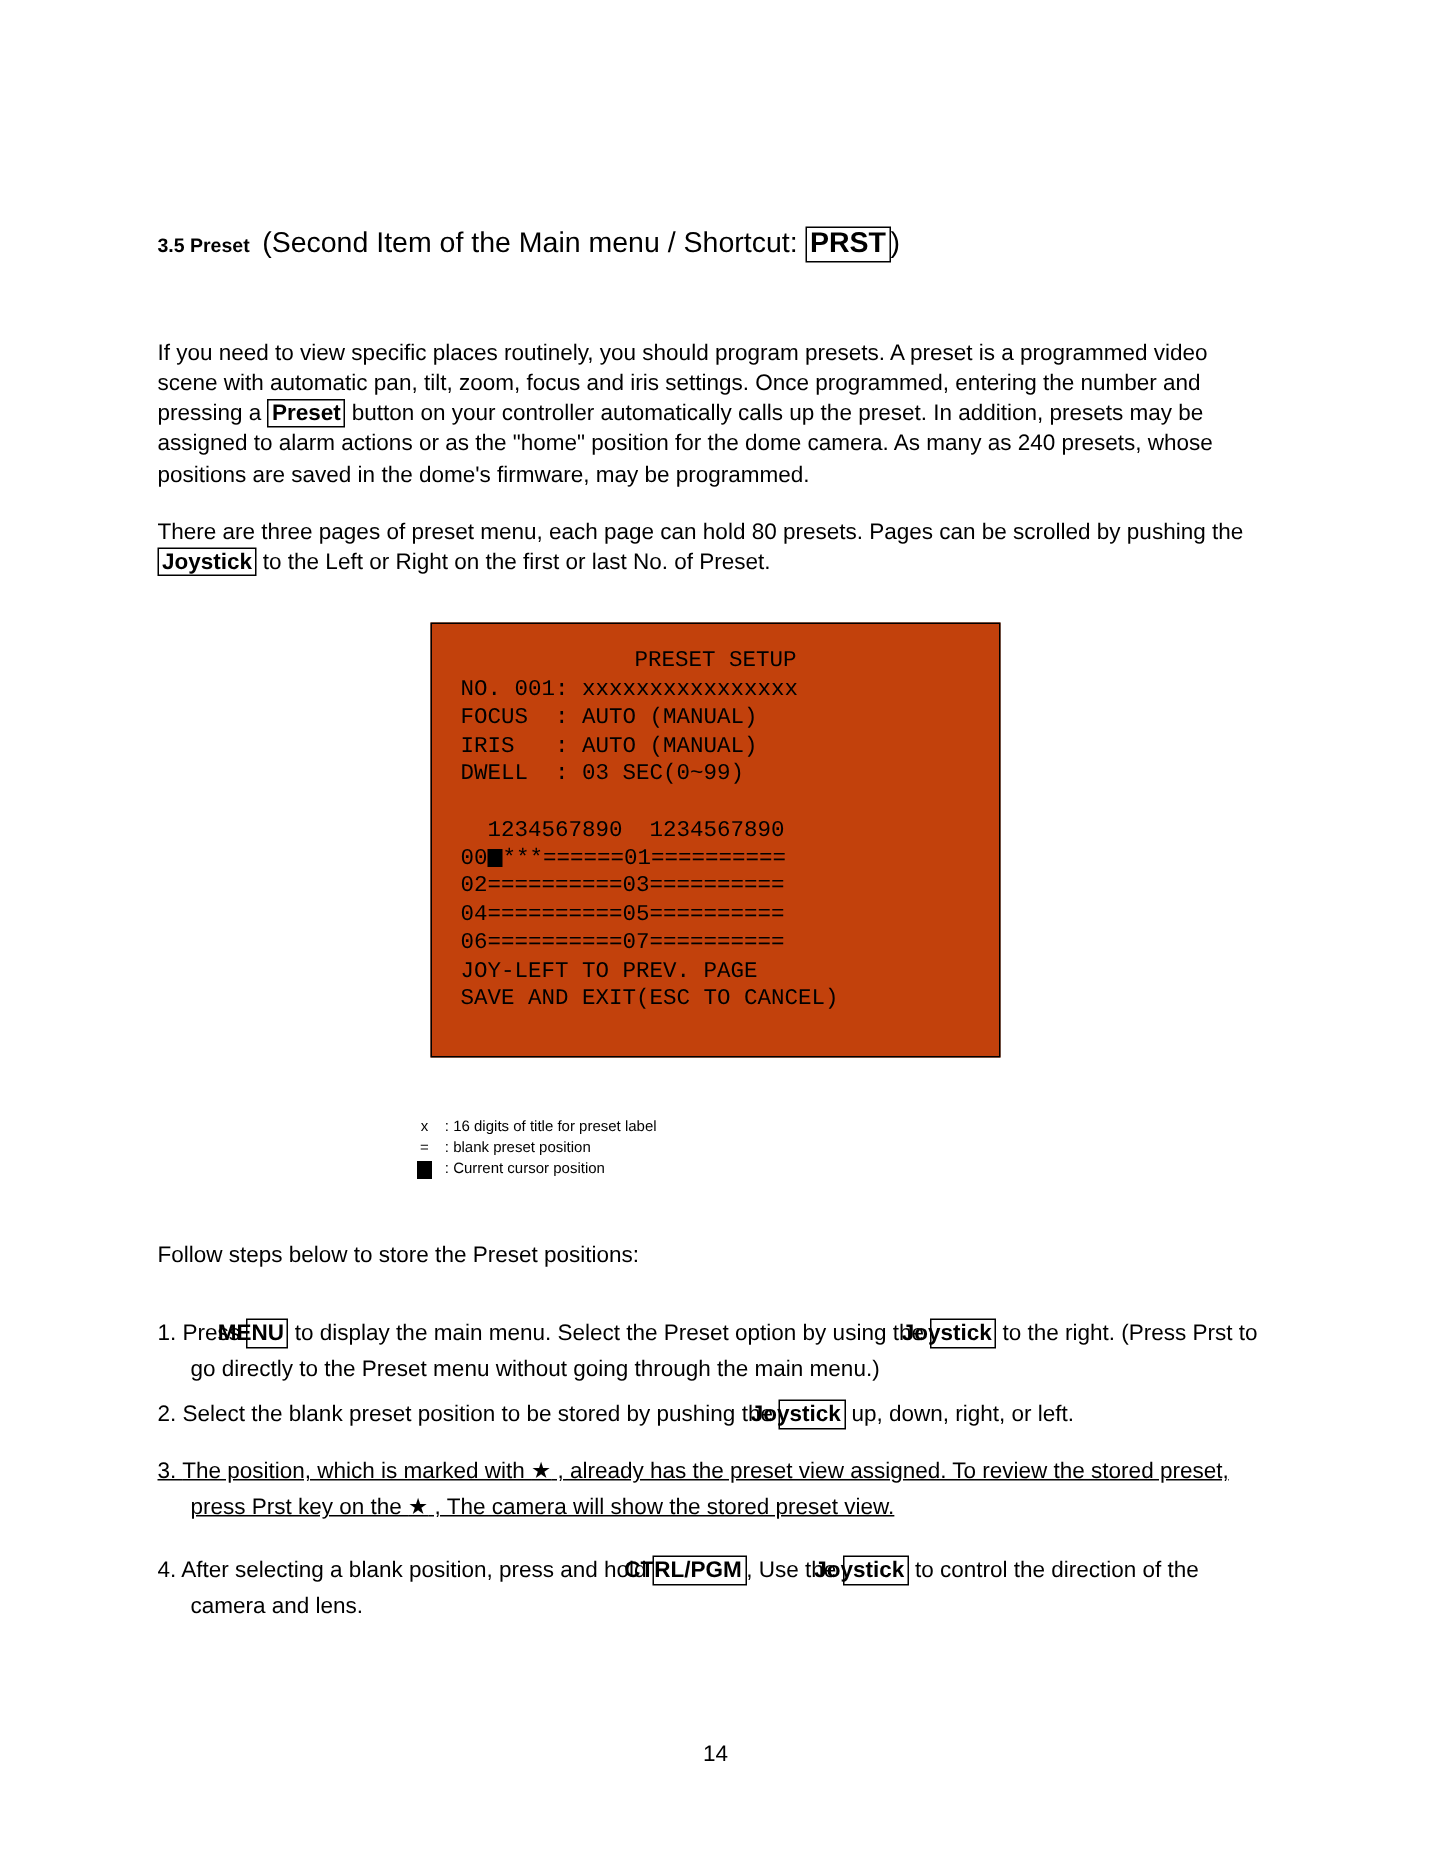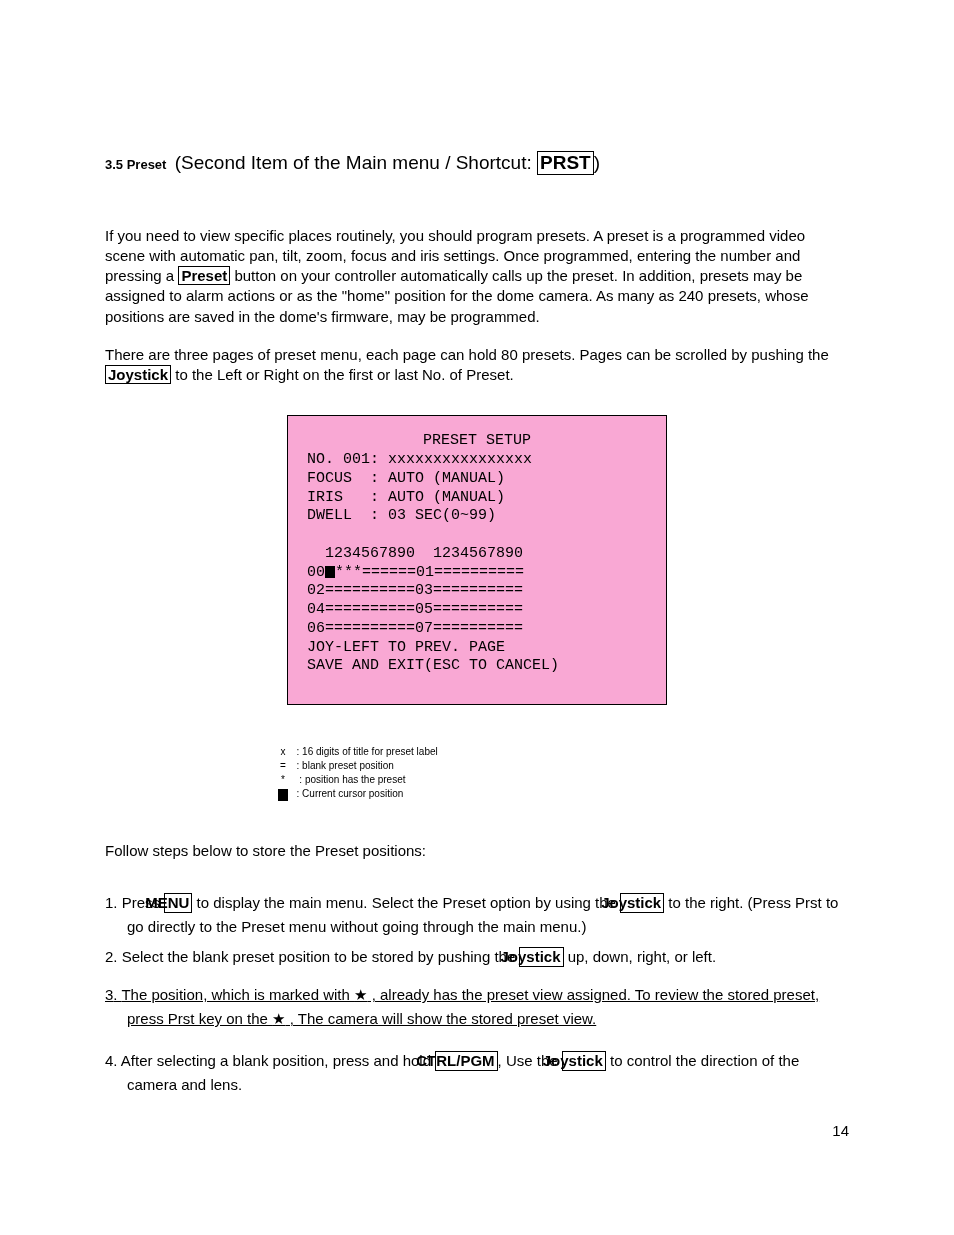--- a/index.html
+++ b/index.html
@@ -31,21 +31,21 @@
     padding: 0 2px;
     font-weight: bold;
     display: inline-block;
     line-height: 1.15;
   }
   .para {
     margin-bottom: 18px;
   }
   .osd {
     border: 1px solid #000;
-    background: #f9a8d4;
+    background: #c2410c;
     font-family: "Courier New", Courier, monospace;
     font-size: 15px;
     white-space: pre;
     width: 380px;
     margin: 30px auto 40px auto;
     padding: 16px 10px 28px 10px;
     line-height: 1.25;
     box-sizing: border-box;
   }
   .osd-title { text-align: center; }
@@ -69,22 +69,22 @@
     text-indent: -22px;
     line-height: 1.6;
   }
   ol.steps > li::before {
     content: counter(step) ". ";
   }
   ol.steps > li.gap { margin-top: 14px; text-decoration: underline; }
   ol.steps > li.gap-inner { margin-bottom: 18px; }
   .star { font-size: 15px; }
   .pagenum {
-    text-align: right;
-    margin-top: 24px;
+    text-align: center;
+    margin-top: 77px;
     font-size: 15px;
   }
 </style>
 </head>
 <body>
 
 <div class="page">
 
   <div class="section-heading">
     <span class="section-number">3.5 Preset</span>&nbsp;
@@ -110,21 +110,20 @@
 <span> 00</span><span class="block-sym"></span><span>***======01==========</span>
 <span> 02==========03==========</span>
 <span> 04==========05==========</span>
 <span> 06==========07==========</span>
 <span> JOY-LEFT TO PREV. PAGE</span>
 <span> SAVE AND EXIT(ESC TO CANCEL)</span></div>
 
   <div class="legend">
     <div class="legend-row"><span class="legend-sym">x</span>&nbsp;&nbsp;<span>: 16 digits of title for preset label</span></div>
     <div class="legend-row"><span class="legend-sym">=</span>&nbsp;&nbsp;<span>: blank preset position</span></div>
-    <div class="legend-row"><span class="legend-sym">*</span>&nbsp;&nbsp;&nbsp;<span>: position has the preset</span></div>
     <div class="legend-row"><span class="legend-sym"><span class="block-sym"></span></span>&nbsp;&nbsp;<span>: Current cursor position</span></div>
   </div>
 
   <div class="para">Follow steps below to store the Preset positions:</div>
 
   <ol class="steps">
     <li>
       <span>Press </span><span class="boxed">MENU</span><span> to display the main menu. Select the Preset option by using the </span><span class="boxed">Joystick</span><span> to the right. (Press Prst to go directly to the Preset menu without going through the main menu.)</span>
     </li>
     <li>

